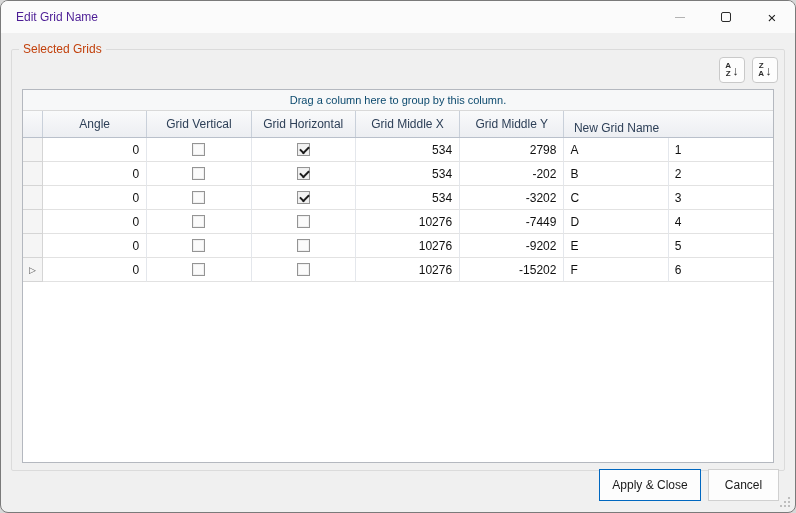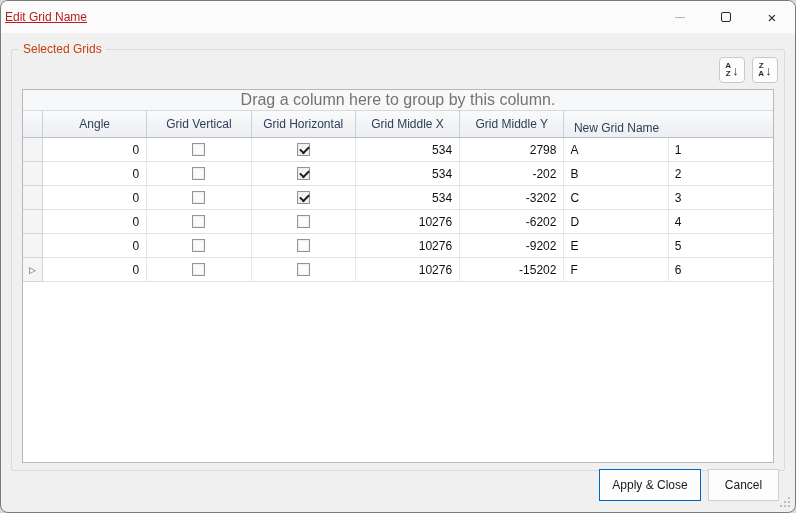--- a/index.html
+++ b/index.html
@@ -13,21 +13,21 @@
     overflow: hidden;
     font-size: 12px;
     color: #1a1a1a;
   }
   
   .titlebar {
     position: absolute; top: 0; left: 0; right: 0; height: 32px;
     background: #fbfbfb;
     display: flex; align-items: center;
   }
-  .title-text { margin-left: 4px; font-size: 12px; color: #b91c1c; text-decoration: underline; }
+  .title-text { margin-left: 15px; font-size: 12px; color: #4c1d95; }
   .win-controls { position: absolute; right: 0; top: 0; height: 32px; display: flex; }
   .win-btn { width: 46px; height: 32px; display: flex; align-items: center; justify-content: center; }
   .min-glyph { width: 10px; height: 1px; background: #b3b3b3; }
   .max-glyph { width: 10px; height: 10px; border: 1px solid #2b2b2b; border-radius: 2px; }
   .close-glyph { font-size: 15px; line-height: 15px; color: #1a1a1a; }
   
   .groupbox {
     position: absolute; left: 10px; top: 48px; right: 10px; bottom: 41px;
     border: 1px solid #dbdbdb; border-radius: 2px;
   }
@@ -53,21 +53,21 @@
     background: #ffffff;
     border: 1px solid #b4b8bf;
     display: flex; flex-direction: column;
     overflow: hidden;
   }
   .groupby-bar {
     height: 21px; flex: 0 0 21px;
     background: #f7f8f9;
     border-bottom: 1px solid #d9d9d9;
     display: flex; align-items: center; justify-content: center;
-    font-size: 16px; color: #737373;
+    font-size: 11px; color: #0c4a6e;
   }
   .hrow, .row {
     display: grid;
     grid-template-columns: 20px repeat(7, 1fr);
   }
   .hrow {
     height: 27px; flex: 0 0 27px;
     background: linear-gradient(#f9fafb, #eceef2);
     border-bottom: 1px solid #b9c0cb;
   }
@@ -238,21 +238,21 @@
       <div class="row">
         <div class="cell rowhdr"></div>
         <div class="cell num">0</div>
         <div class="cell chk">
             <span class="checkbox"></span>
           </div>
         <div class="cell chk">
             <span class="checkbox"></span>
           </div>
         <div class="cell num">10276</div>
-        <div class="cell num">-6202</div>
+        <div class="cell num">-7449</div>
         <div class="cell txt">D</div>
         <div class="cell txt">4</div>
       </div>
 
       <div class="row">
         <div class="cell rowhdr"></div>
         <div class="cell num">0</div>
         <div class="cell chk">
             <span class="checkbox"></span>
           </div>

